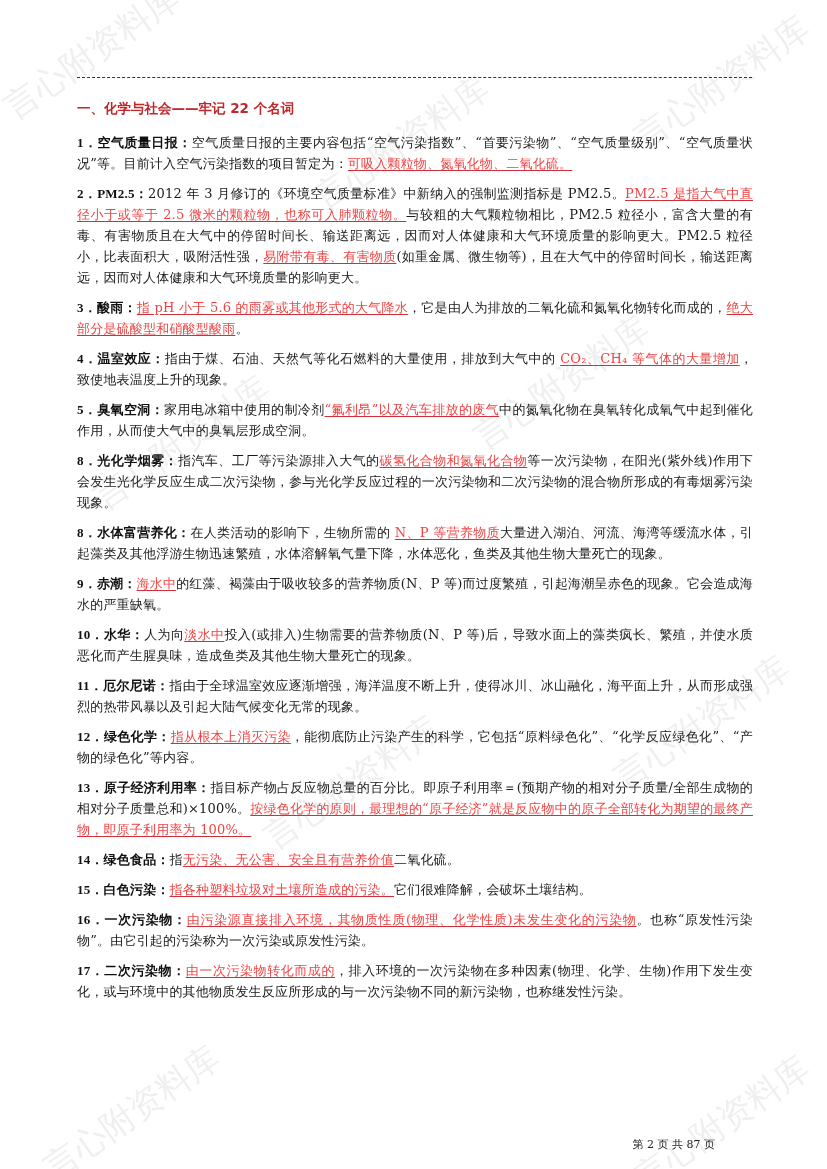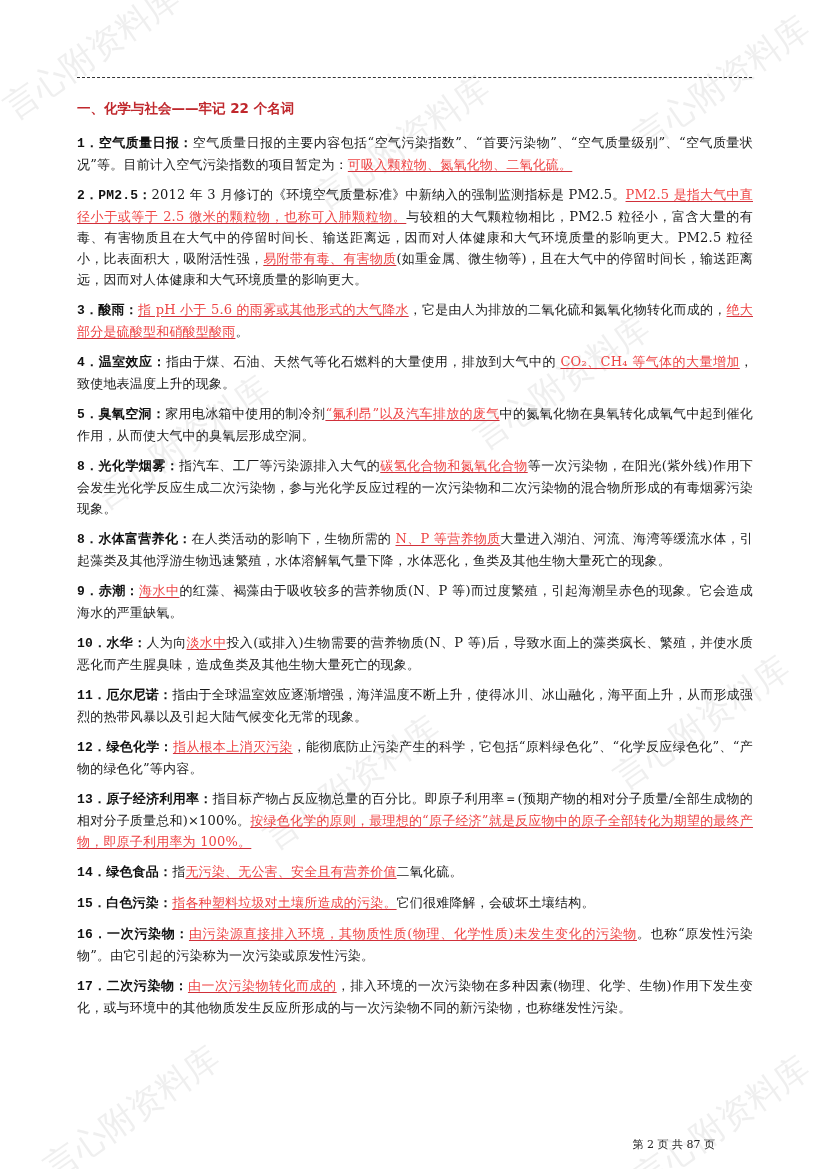--- a/index.html
+++ b/index.html
@@ -5,21 +5,21 @@
   html, body { margin:0; padding:0; background:#ffffff; }
   body { width:827px; height:1169px; position:relative; overflow:hidden;
          font-family:"DejaVu Serif","Liberation Serif",serif; color:#1a1a1a; }
   .page { position:absolute; left:0; top:0; width:827px; height:1169px; }
   .rule { position:absolute; left:77px; width:675px; top:77px; height:0;
           border-top:1.5px dashed #333; }
   .content { position:absolute; left:77px; top:100px; width:676px; }
   .section-title { color:#c0282d; font-weight:bold; font-size:13.5px; margin:0 0 14px 0;
                    font-family:"DejaVu Sans","Liberation Sans",sans-serif; }
   .entry { font-size:13px; line-height:21px; margin:0 0 9px 0; text-align:justify; letter-spacing:0.2px; }
-  .entry .term { font-weight:bold; font-family:Liberation Mono, monospace; color:#111; }
+  .entry .term { font-weight:bold; font-family:Liberation Serif, serif; color:#111; }
   .hl { color:#ef4444; text-decoration:underline; text-decoration-color:#d0303a; text-underline-offset:2px; }
   .footer { position:absolute; top:1137px; left:0; width:715px; text-align:right; font-size:11px; color:#222; }
   .wm { position:absolute; color:rgba(180,180,180,0.22); font-size:34px; transform:rotate(-35deg);
         font-family:"DejaVu Sans","Liberation Sans",sans-serif; white-space:nowrap; pointer-events:none; }
 </style>
 </head>
 <body>
 
 <div class="page">
   <div class="wm" style="left:-10px;top:30px;">言心附资料库</div>

